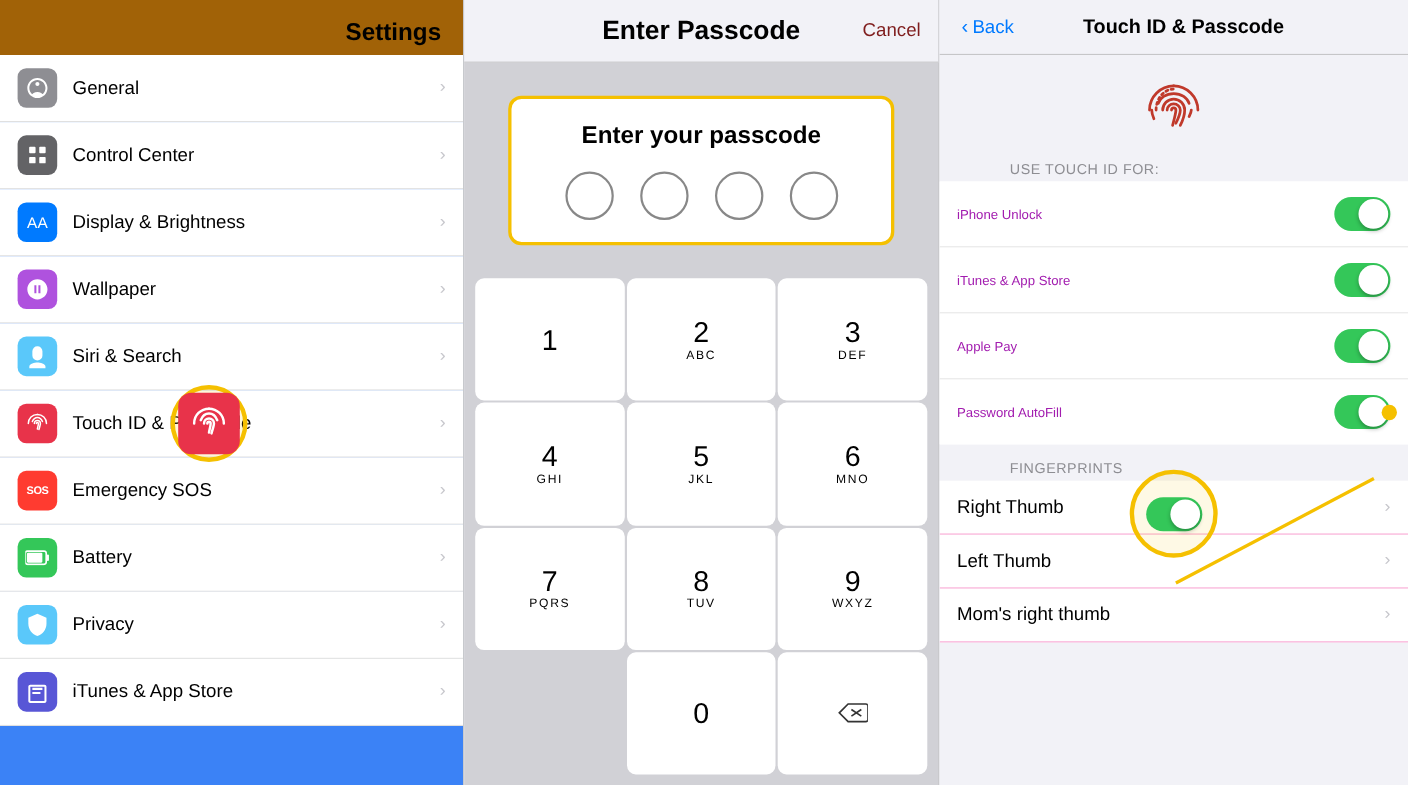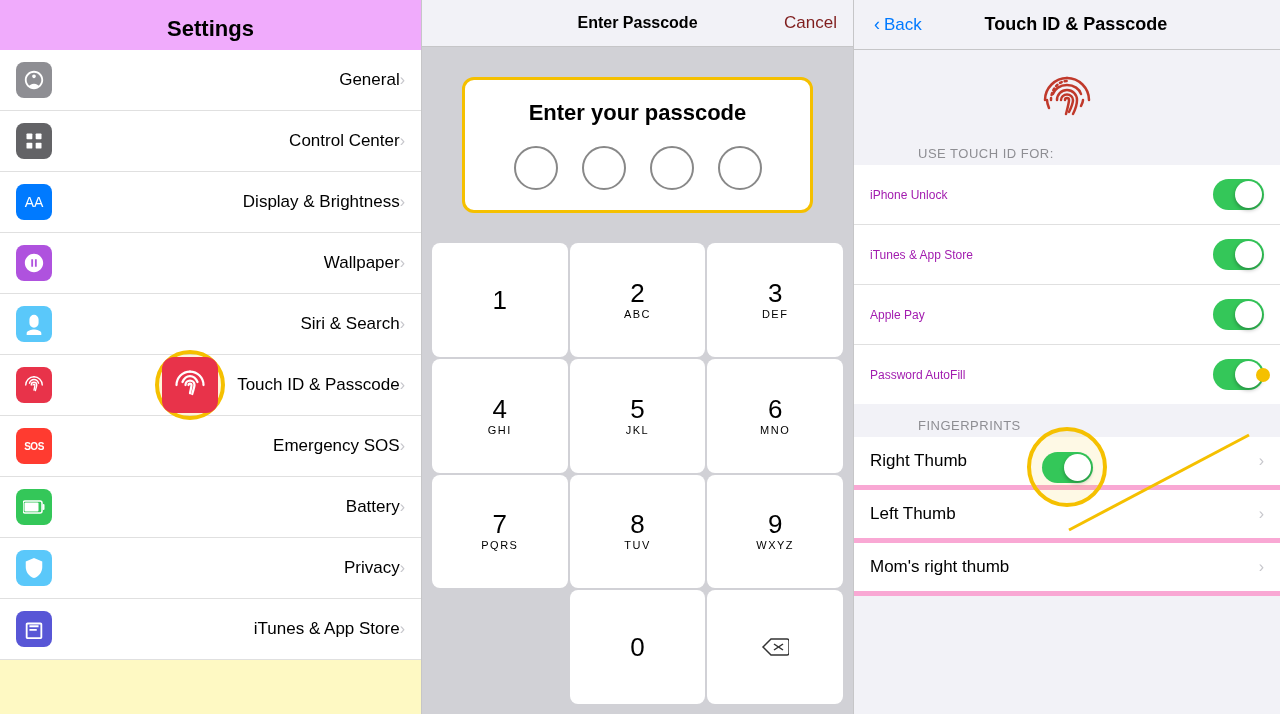--- a/index.html
+++ b/index.html
@@ -17,33 +17,32 @@
     .left-panel {
       width: 422px;
       background: #f2f2f7;
       border-right: 1px solid #c6c6c8;
       display: flex;
       flex-direction: column;
       height: 714px;
       overflow: hidden;
     }
     .panel-header {
-      background: #f0abfc;
+      background: #a16207;
       padding: 16px 20px 8px 20px;
-      text-align: center;
+      text-align: right;
     }
     .panel-header-title {
       font-size: 22px;
       font-weight: 700;
       color: #000;
     }
     .settings-list {
-      background: #fef9c3;
-      flex: 1;
-      text-align: right;
+      background: #3b82f6;
+      flex: 1;
     }
     .settings-item {
       display: flex;
       align-items: center;
       padding: 12px 16px;
       border-bottom: 1px solid #e0e0e0;
       background: #fff;
       cursor: pointer;
       position: relative;
     }
@@ -106,21 +105,21 @@
     .middle-header {
       background: #f2f2f7;
       padding: 14px 20px;
       display: flex;
       align-items: center;
       justify-content: center;
       position: relative;
       border-bottom: 1px solid #c6c6c8;
     }
     .middle-title {
-      font-size: 16px;
+      font-size: 24px;
       font-weight: 600;
       color: #000;
     }
     .middle-cancel {
       position: absolute;
       right: 16px;
       font-size: 17px;
       color: #7f1d1d;
       cursor: pointer;
     }
@@ -302,21 +301,21 @@
       position: relative;
       gap: 32px;
     }
     .fingerprint-items {
       background: #fff;
     }
     .fingerprint-item {
       display: flex;
       align-items: center;
       padding: 14px 16px;
-      border-bottom: 5px solid #f9a8d4;
+      border-bottom: 1px solid #f9a8d4;
       cursor: pointer;
     }
     .fingerprint-item:last-child { border-bottom: none; }
     .fingerprint-item-label {
       font-size: 17px;
       color: #000;
       flex: 1;
     }
     .fingerprint-item-chevron {
       color: #c7c7cc;

